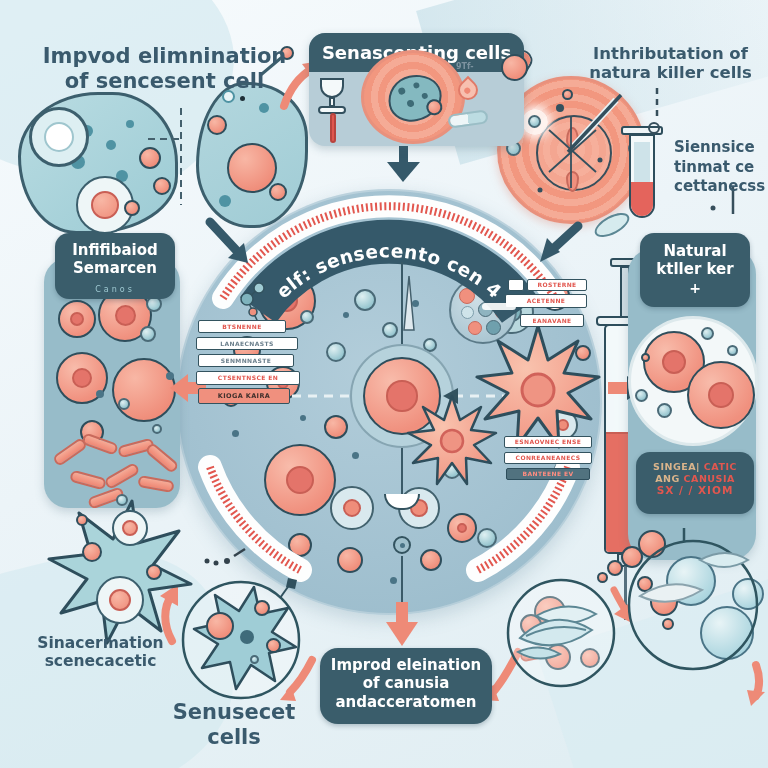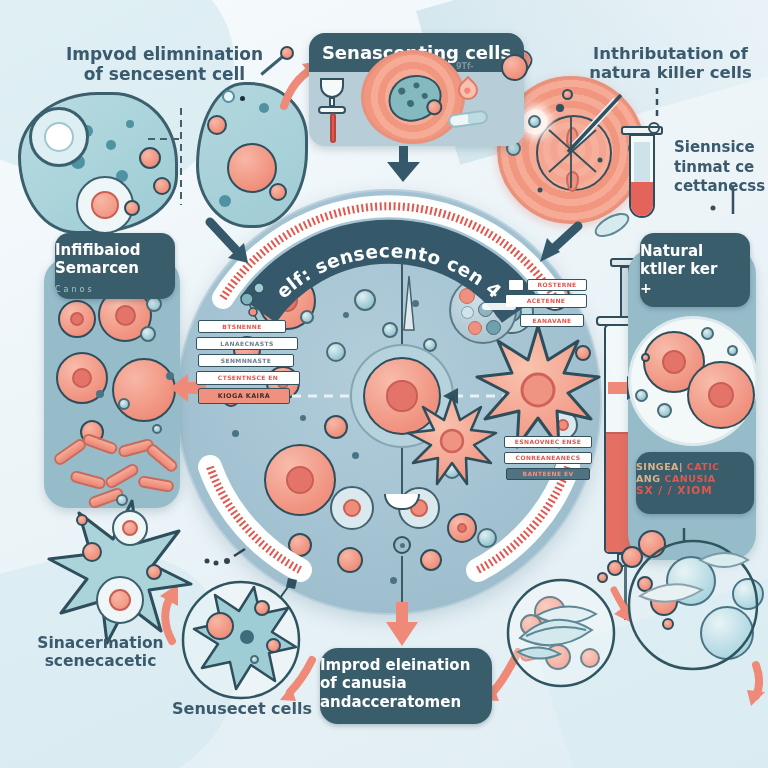--- a/index.html
+++ b/index.html
@@ -2,21 +2,21 @@
 <html><head>
 <meta charset="utf-8">
 <style>
   html,body{margin:0;padding:0;background:#fff}
   .stage{position:relative;width:768px;height:768px;overflow:hidden;
     background:linear-gradient(155deg,#f7fbfd 0%,#ecf4f8 45%,#dfedf2 100%);
     font-family:"DejaVu Sans",sans-serif;color:#3a5a6d}
   .a{position:absolute}
   .streak{position:absolute;pointer-events:none}
   .cap{position:absolute;color:#3a5a6d;font-weight:bold;text-align:center;line-height:1.18;z-index:6}
-  .box{position:absolute;background:#3a5d6b;color:#fff;font-weight:bold;text-align:left;
+  .box{position:absolute;background:#3a5d6b;color:#fff;font-weight:bold;text-align:center;
     border-radius:14px;box-shadow:0 2px 5px rgba(40,70,85,.3);z-index:6;line-height:1.22}
   .main-circle{position:absolute;left:176px;top:189px;width:426px;height:426px;border-radius:50%;
     background:radial-gradient(circle at 46% 42%,#b2cdda 0%,#a3c2d1 55%,#97b9c9 100%);
     box-shadow:inset 0 0 0 2px rgba(255,255,255,.25),0 6px 18px rgba(90,130,150,.25);z-index:1}
   
   .ca,.cs,.cb,.cc,.ce,.ct,.cd,.mb{position:absolute;border-radius:50%;box-sizing:border-box}
   .ca{background:radial-gradient(circle at 35% 30%,#f8bcab,#f0907e 72%);border:2px solid #2e4e5c}
   .ca b{position:absolute;left:29%;top:29%;width:42%;height:42%;border-radius:50%;
     background:#e4746a;border:2px solid #c95f55;box-sizing:border-box}
   .cs{background:radial-gradient(circle at 35% 30%,#f8b7a5,#ef8d7a 75%);border:2px solid #2e4e5c}
@@ -292,21 +292,21 @@
     <g stroke-width="2">
       <path d="M536 616 Q568 598 596 614 Q566 632 536 616 Z" fill="#e2f0f3" stroke="#5c8794"></path>
       <path d="M520 638 Q553 606 592 630 Q556 656 520 638 Z" fill="#d3e9ee" stroke="#5c8794"></path>
       <path d="M518 652 Q540 642 560 654 Q538 664 518 652 Z" fill="#c5e2e8" stroke="#5c8794"></path>
       <path d="M640 596 Q670 576 702 590 Q670 610 640 596 Z" fill="#eaf1f3" stroke="#8aa3ad"></path>
       <path d="M700 560 Q726 546 748 560 Q724 574 700 560 Z" fill="#d9ecf0" stroke="#7a9aa6"></path>
       <path d="M526 636 Q556 622 586 630" fill="none" stroke="#5c8794"></path>
     </g>
   </svg>
 
-  <div class="cap" style="left:42px;top:44px;width:245px;font-size:17px">
+  <div class="cap" style="left:42px;top:44px;width:245px;font-size:21px">
     <span>Impvod elimnination</span><br>
     <span>of sencesent cell</span>
   </div>
   <div class="a z2">
     <div class="blob" style="left:18px;top:92px;width:160px;height:142px;border-radius:55% 45% 60% 40%/50% 55% 45% 60%;background:linear-gradient(140deg,#b9dce2,#9ccbd4);border:3px solid #3c5f6d">
       <i class="cd" style="left:60px;top:30px;width:12px;height:12px;background:#4f93a3"></i>
       <i class="cd" style="left:85px;top:45px;width:10px;height:10px;background:#4f93a3"></i>
       <i class="cd" style="left:50px;top:60px;width:14px;height:14px;background:#4f93a3"></i>
       <i class="cd" style="left:95px;top:75px;width:12px;height:12px;background:#4f93a3"></i>
       <i class="cd" style="left:70px;top:95px;width:10px;height:10px;background:#4f93a3"></i>
@@ -484,21 +484,21 @@
     <i class="cs" style="left:206px;top:612px;width:28px;height:28px"></i>
     <i class="cs" style="left:254px;top:600px;width:16px;height:16px"></i>
     <i class="cd" style="left:240px;top:630px;width:14px;height:14px;background:#3f6b7a"></i>
     <i class="cs" style="left:266px;top:638px;width:15px;height:15px"></i>
     <i class="cc" style="left:250px;top:655px;width:9px;height:9px"></i>
   </div>
   <div class="cap" style="left:28px;top:634px;width:145px;font-size:15.5px">
     <span>Sinacermation</span><br>
     <span>scenecacetic</span>
   </div>
-  <div class="cap" style="left:172px;top:700px;width:140px;font-size:16px">Senusecet cells</div>
+  <div class="cap" style="left:164px;top:700px;width:140px;font-size:21px">Senusecet cells</div>
 
   <div class="box" style="left:320px;top:648px;width:172px;height:76px;border-radius:18px;font-size:15px;padding-top:8px;box-sizing:border-box">
     <span>Improd eleination</span><br>
     <span>of canusia</span><br>
     <span>andacceratomen</span>
   </div>
 
   <div class="a z2">
     <i class="cs" style="left:534px;top:596px;width:32px;height:32px"></i>
     <i class="cs" style="left:520px;top:614px;width:22px;height:22px"></i>

